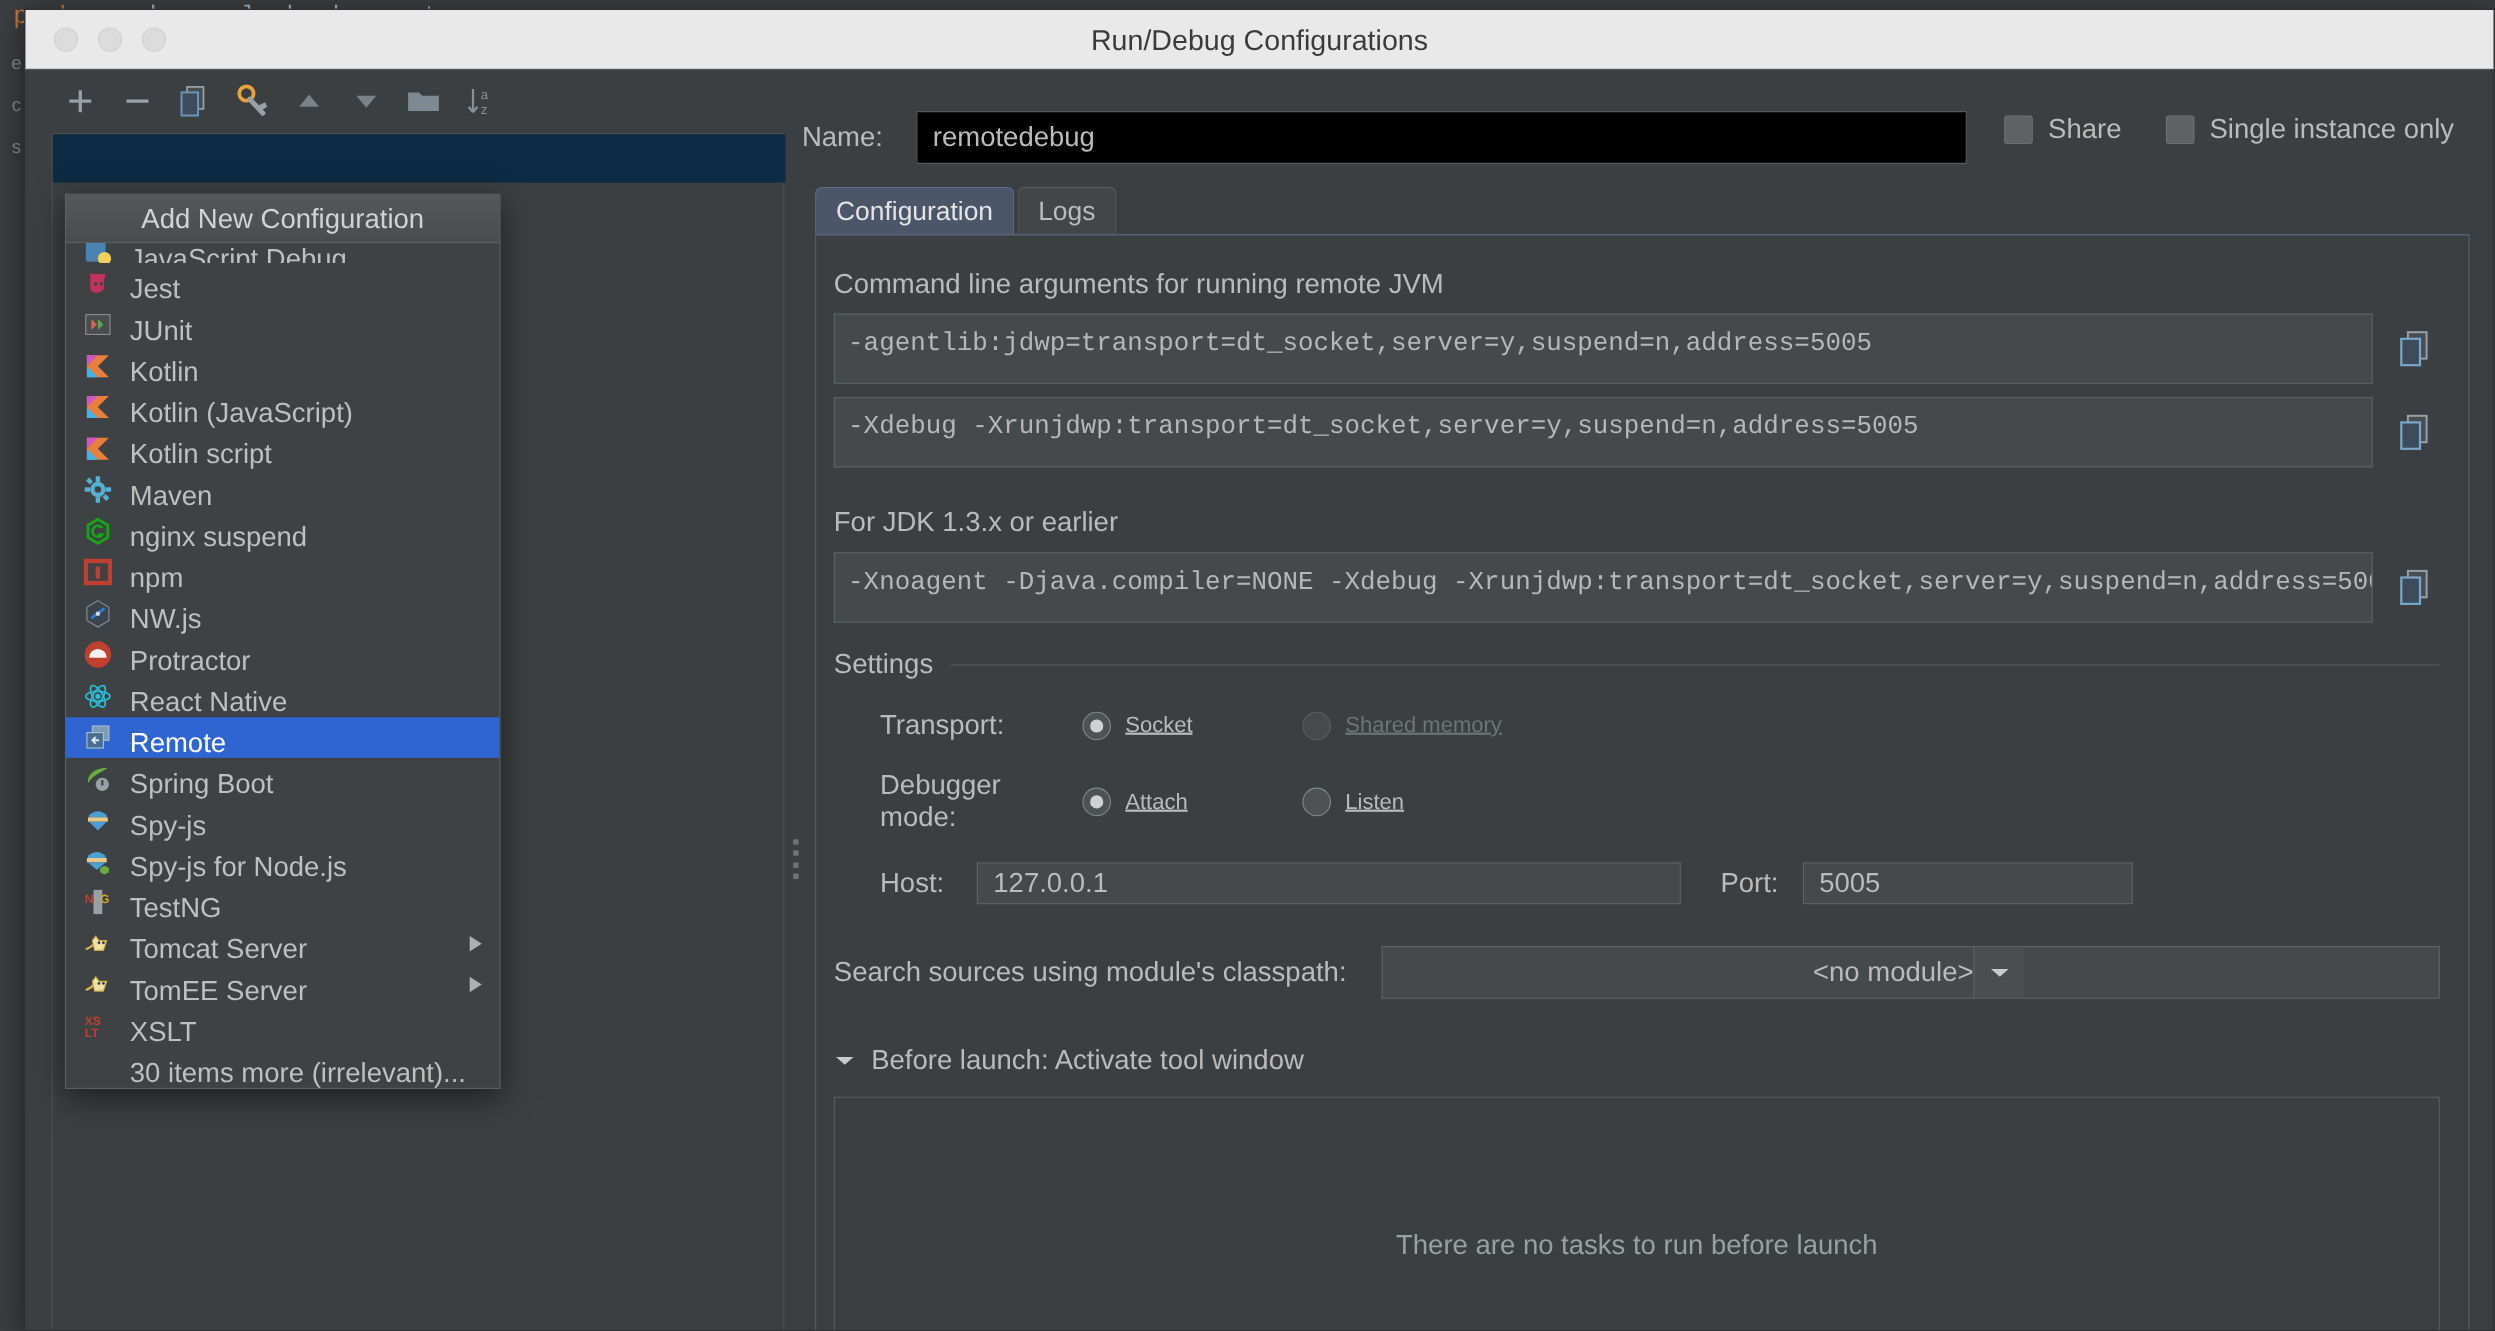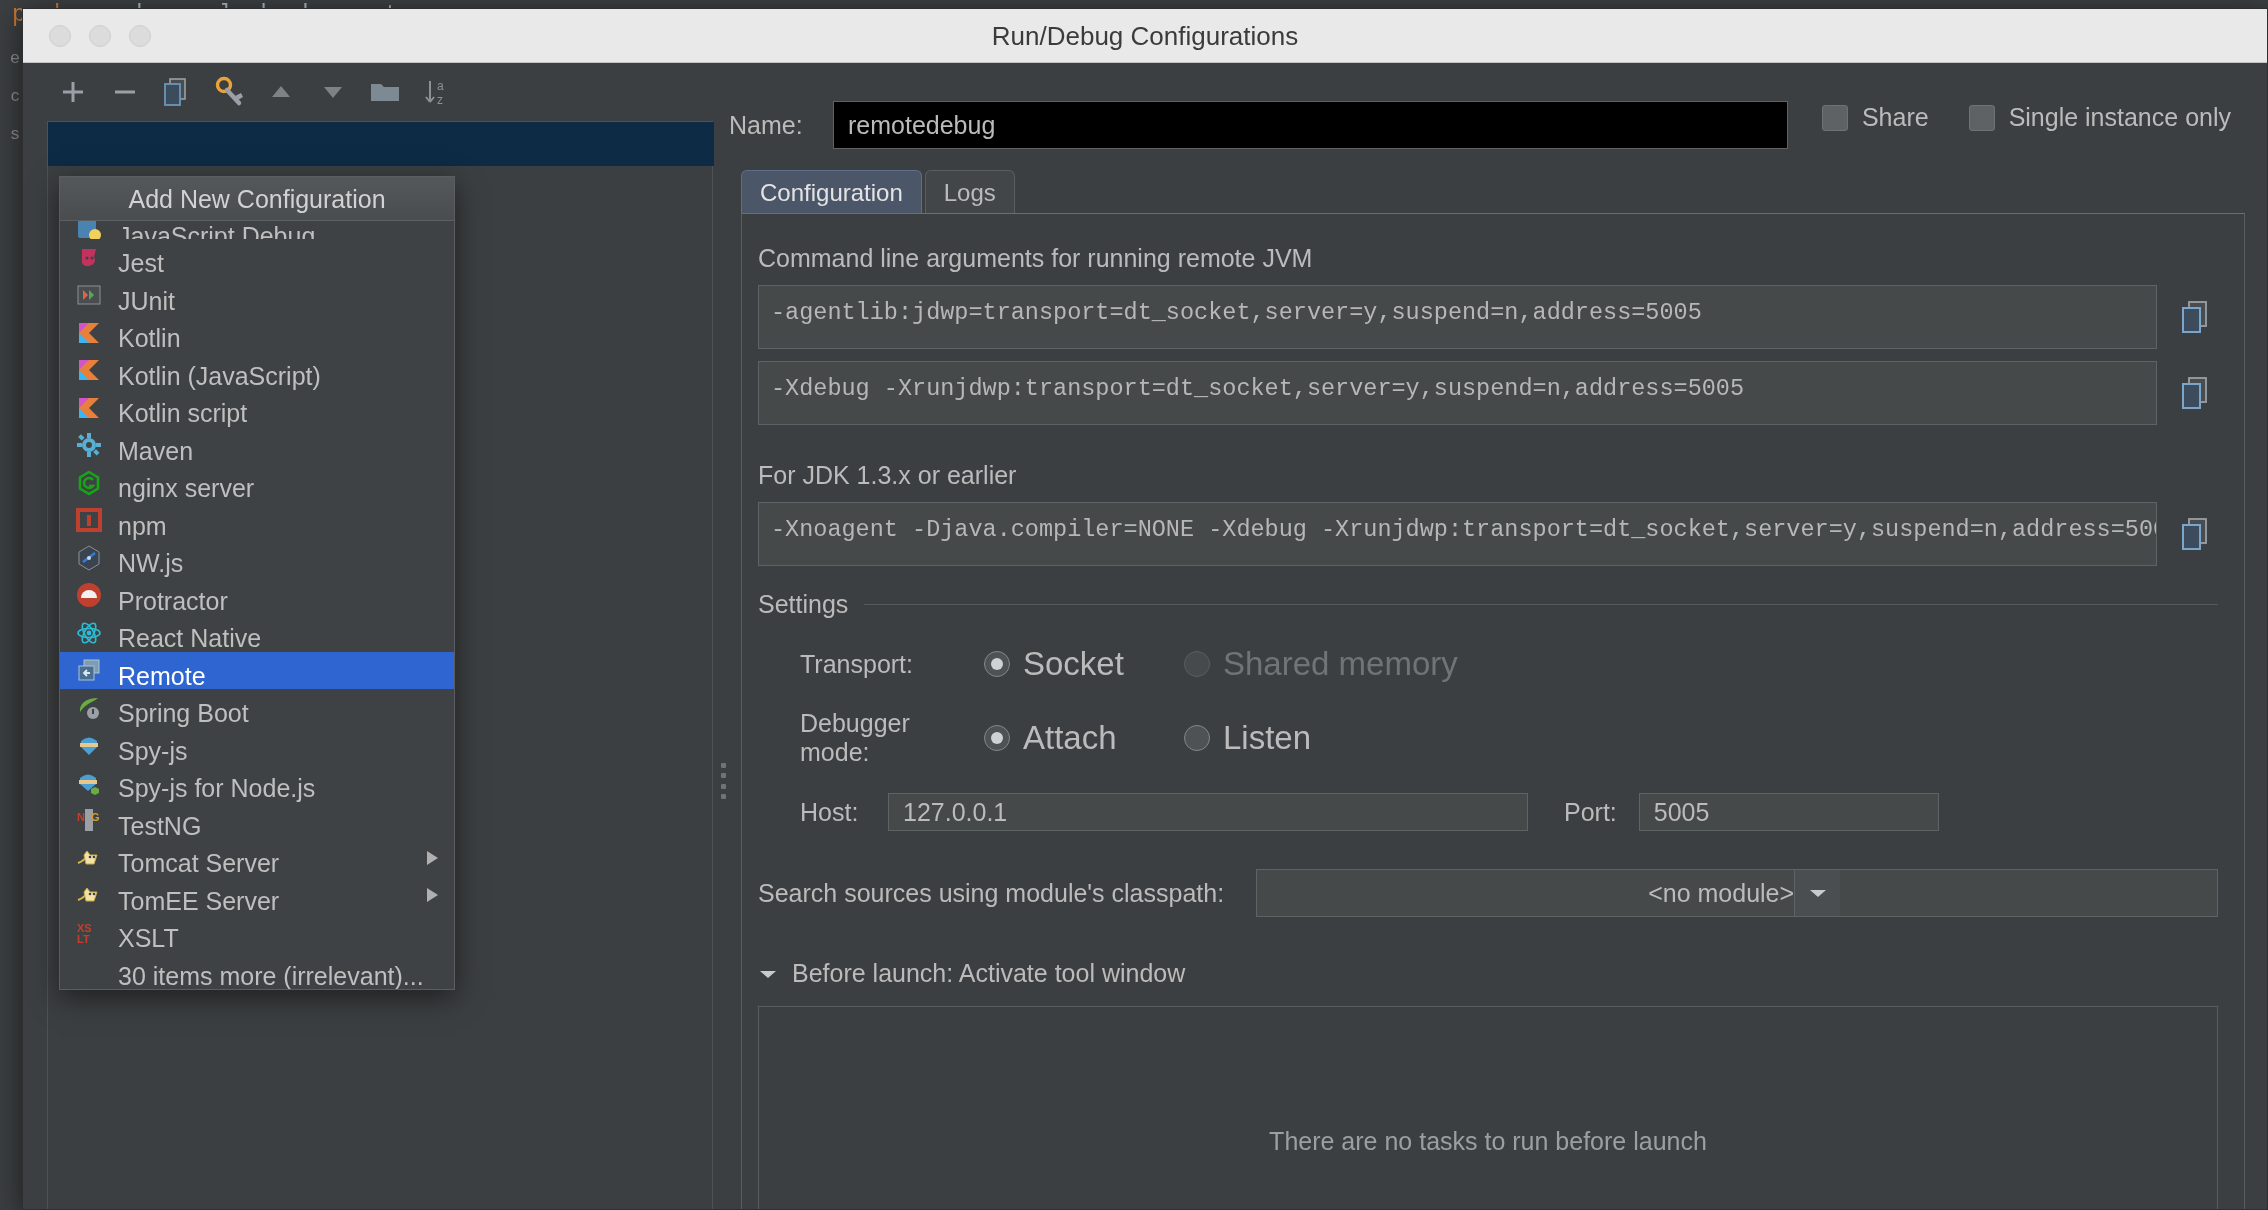--- a/index.html
+++ b/index.html
@@ -191,21 +191,21 @@
   .radio { display: flex; align-items: center; gap: 13px; }
   .radio .dot {
     width: 26px; height: 26px; border-radius: 50%;
     border: 1px solid #82888a; background: #4e5254;
     position: relative;
   }
   .radio.checked .dot::after {
     content: ""; position: absolute; left: 6px; top: 6px;
     width: 12px; height: 12px; border-radius: 50%; background: #cfd2d4;
   }
-  .radio span { font-size: 33px; color: #bbbbbb; }
+  .radio span { font-size: 20px; color: #bbbbbb; text-decoration: underline; }
   .radio.disabled .dot { border-color: #5a5e60; background: #474a4c; }
   .radio.disabled span { color: #6f7477; }
 
   .text-input {
     height: 38px; background: #45494a; border: 1px solid #5e6364;
     color: #bbbbbb; font-size: 25px; padding: 0 14px; outline: none;
     font-family: "Liberation Sans", sans-serif;
   }
 
   .combo {
@@ -571,21 +571,21 @@
           <span class="mi-label">Maven</span>
         </div>
 
         <div class="menu-item">
           <span class="mi-icon">
             <svg width="26" height="26" viewBox="0 0 26 26">
                 <path d="M13 2l9 5.5v11L13 24l-9-5.5v-11z" fill="none" stroke="#16a516" stroke-width="2.6"></path>
                 <path d="M17 10a5 5 0 1 0 0 6h-4" fill="none" stroke="#16a516" stroke-width="2.4"></path>
               </svg>
           </span>
-          <span class="mi-label">nginx server</span>
+          <span class="mi-label">nginx suspend</span>
         </div>
 
         <div class="menu-item">
           <span class="mi-icon">
             <svg width="26" height="26" viewBox="0 0 26 26">
                 <rect x="2" y="3" width="22" height="20" fill="none" stroke="#c0402f" stroke-width="4"></rect>
                 <rect x="11" y="8" width="4" height="11" fill="#c0402f"></rect>
               </svg>
           </span>
           <span class="mi-label">npm</span>

